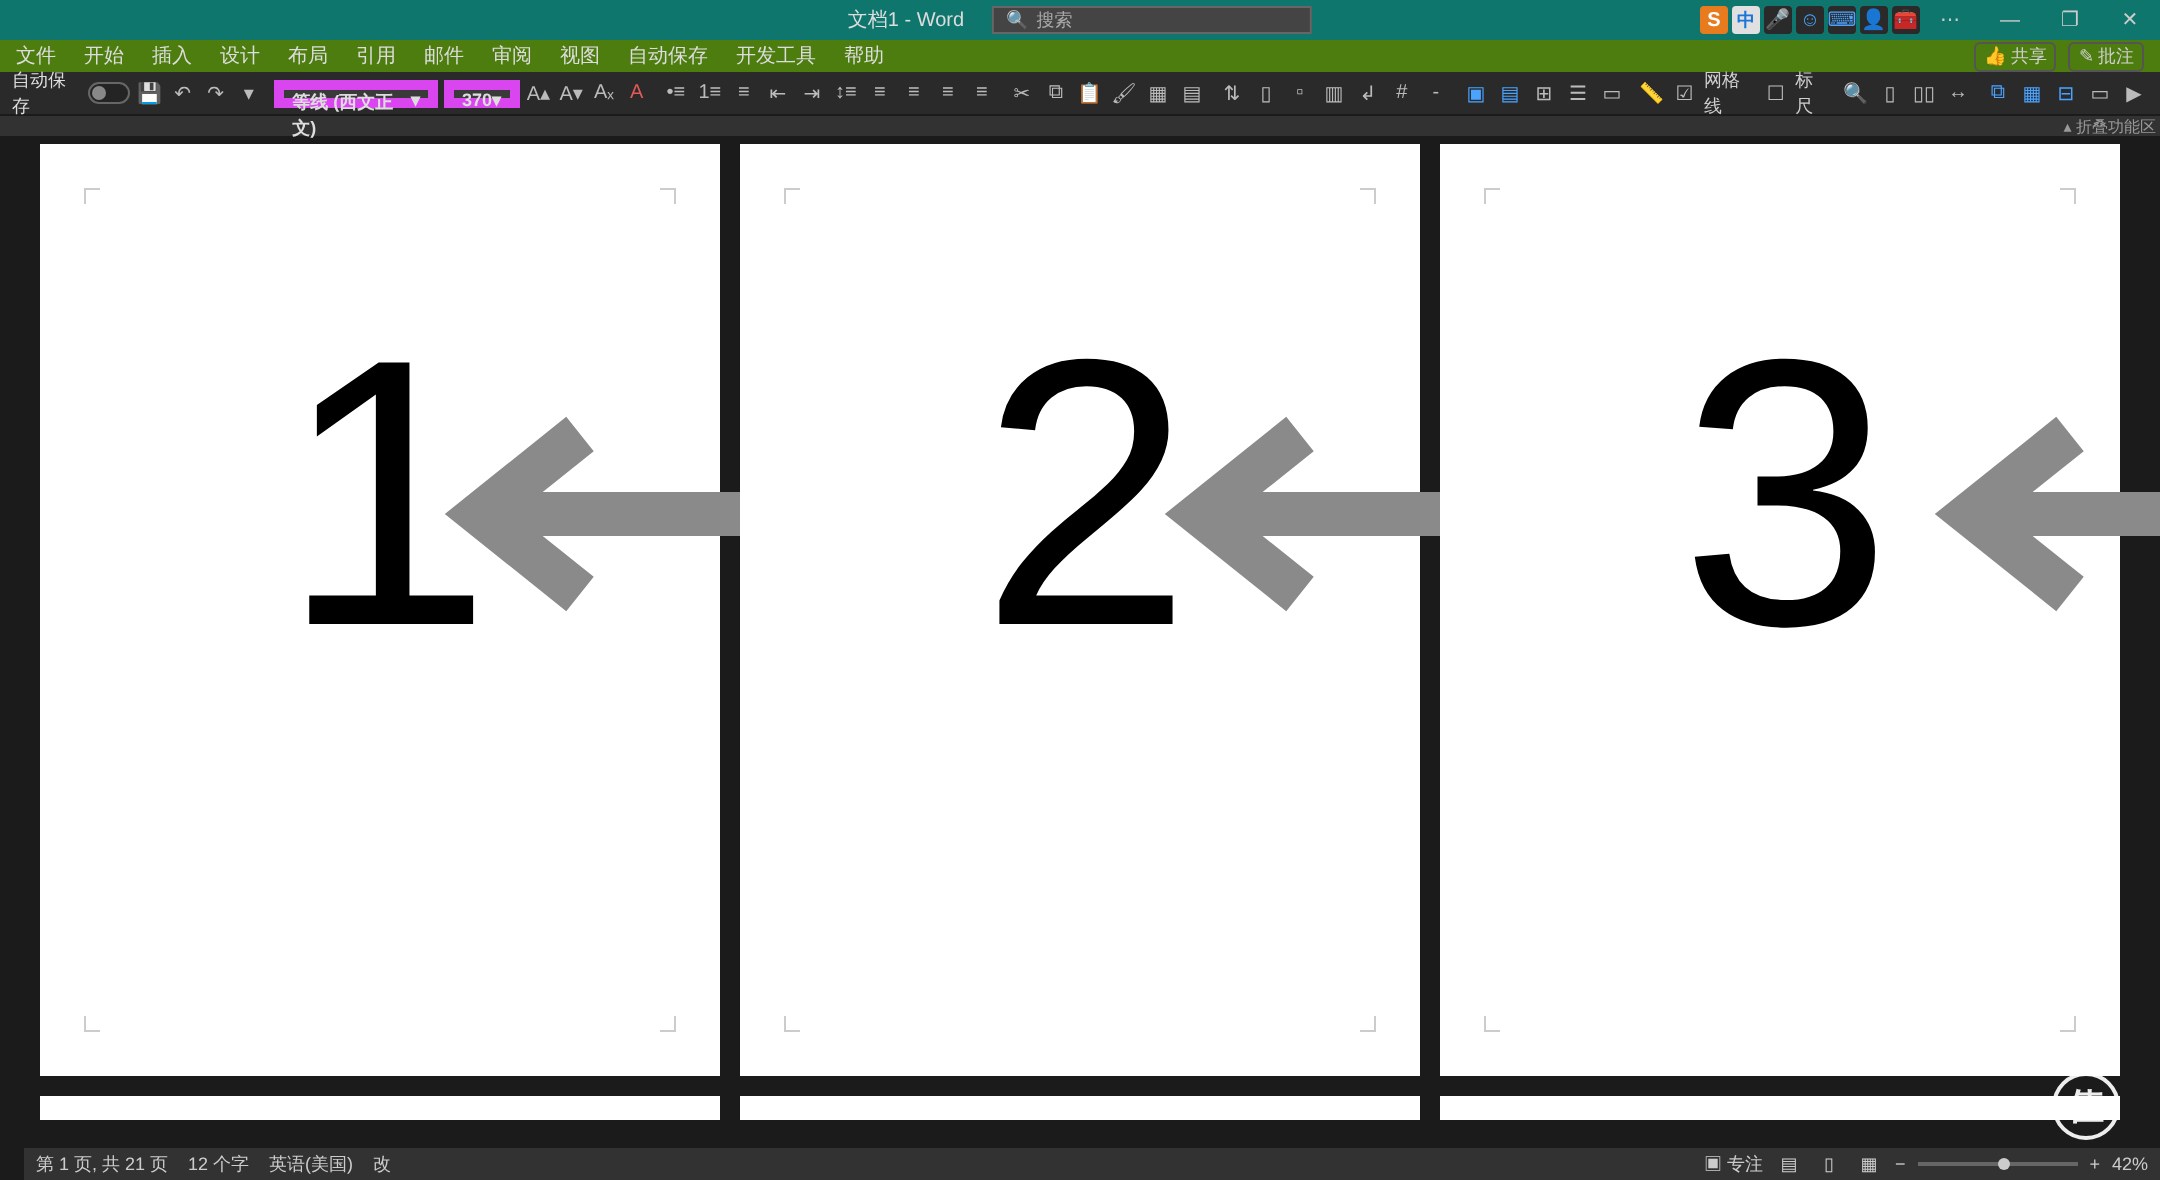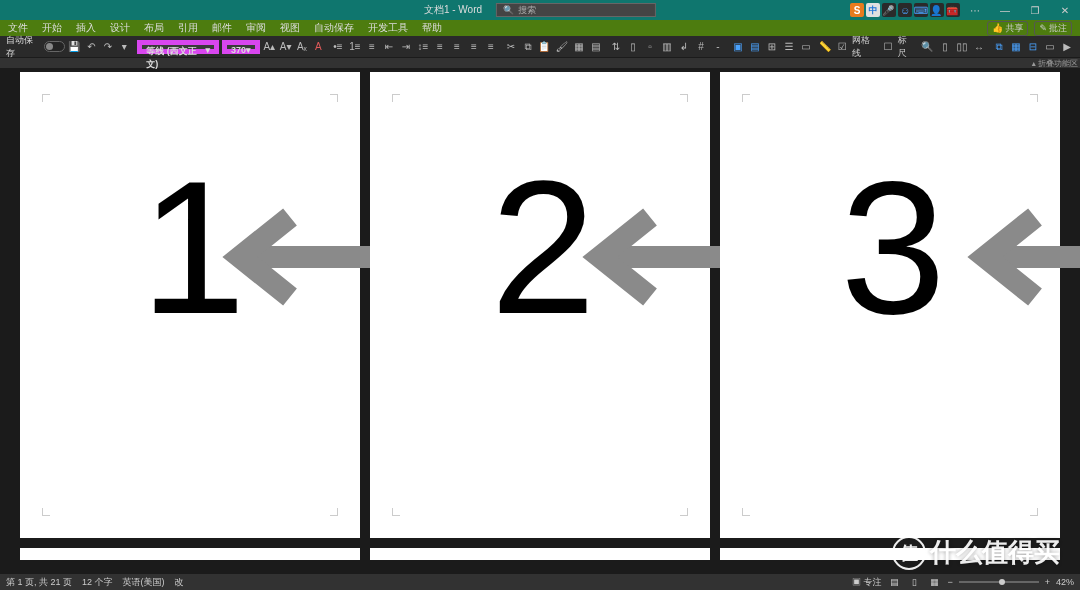--- a/index.html
+++ b/index.html
@@ -33,21 +33,21 @@
   .crop { position:absolute; width:8px; height:8px; }
   .crop.tl { top:22px; left:22px; border-left:1px solid #ccc; border-top:1px solid #ccc; }
   .crop.tr { top:22px; right:22px; border-right:1px solid #ccc; border-top:1px solid #ccc; }
   .crop.bl { bottom:22px; left:22px; border-left:1px solid #ccc; border-bottom:1px solid #ccc; }
   .crop.br { bottom:22px; right:22px; border-right:1px solid #ccc; border-bottom:1px solid #ccc; }
   .content { position:absolute; top:80px; left:0; right:0; display:flex; align-items:center; justify-content:center; }
   .bignum { font-size:190px; font-weight:300; color:#000; line-height:1; font-family:"Segoe UI Light","Segoe UI",sans-serif; letter-spacing:-6px; }
   .arrow { position:absolute; top:135px; }
   .row2 { display:flex; gap:10px; margin-top:10px; }
   .page2 { background:#fff; width:340px; height:60px; }
-  .statusbar { position:absolute; bottom:0; left:0; right:0; height:16px; background:#323232; display:flex; align-items:center; font-size:9px; color:#ccc; padding:0 6px; gap:10px; }
+  .statusbar { position:absolute; bottom:0; left:12px; right:0; height:16px; background:#323232; display:flex; align-items:center; font-size:9px; color:#ccc; padding:0 6px; gap:10px; }
   .status-right { margin-left:auto; display:flex; align-items:center; gap:6px;padding-left:16px; }
   .viewbtn { width:14px; height:12px; display:flex; align-items:center; justify-content:center; }
   .slider { width:80px; height:2px; background:#666; position:relative; }
   .slider::after{content:"";position:absolute; width:6px;height:6px;background:#ccc;border-radius:50%;top:-2px;left:50%;}
   .watermark { position:absolute; right:20px; bottom:20px; color:#fff; font-size:26px; font-weight:bold; display:flex; align-items:center; gap:4px; opacity:0.92; text-shadow:0 0 4px rgba(0,0,0,0.4);}
   .wm-badge { width:34px; height:34px; border:2px solid #fff; border-radius:50%; display:flex; align-items:center; justify-content:center; font-size:18px; text-shadow:none;}
 </style>
 </head>
 <body>
 
@@ -234,14 +234,13 @@
     <span class="viewbtn">▦</span>
     <span>−</span>
     <span class="slider"></span>
     <span>+</span>
     <span>42%</span>
   </div>
 </div>
 
 <div class="watermark">
   <span class="wm-badge">值</span>
-  <span>什么值得买</span>
 </div>
 
 </body></html>

